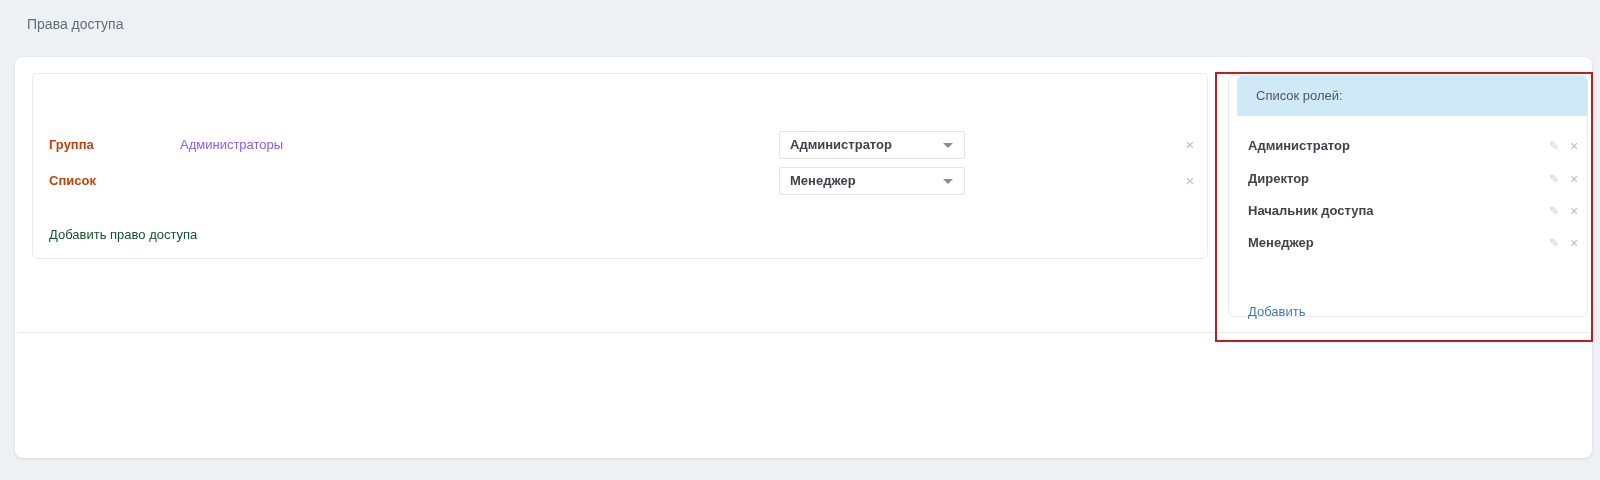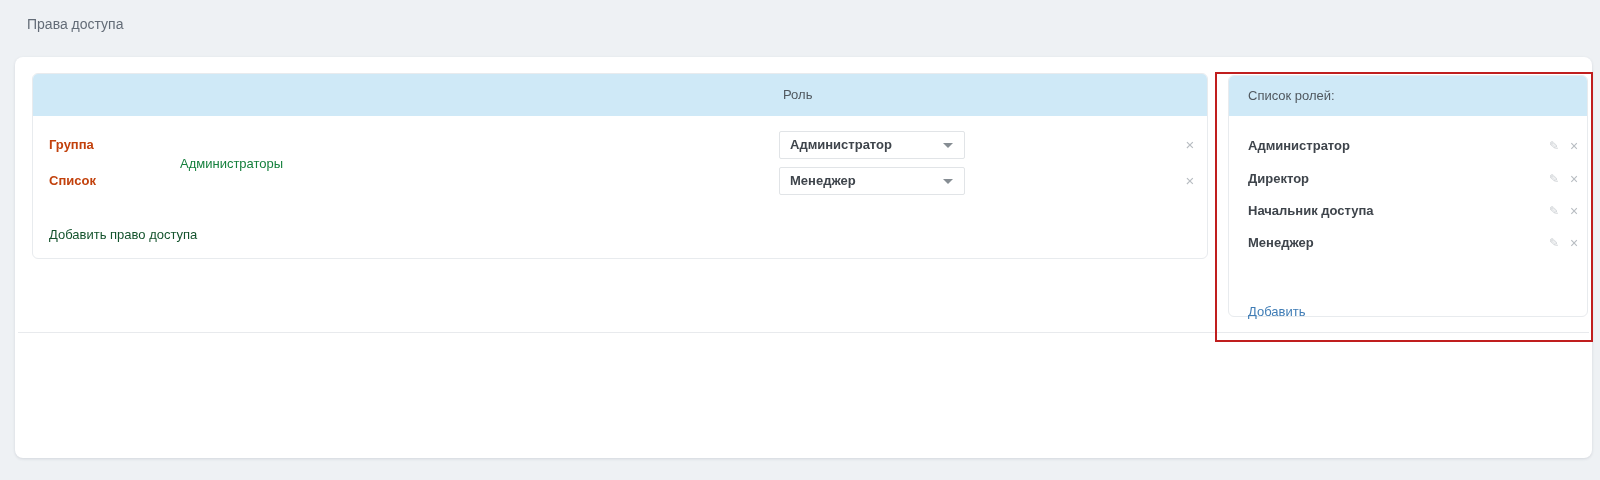--- a/index.html
+++ b/index.html
@@ -60,22 +60,21 @@
   .access-row.r0 { top: 57px; }
   .access-row.r1 { top: 93px; }
   .cell-type {
     position: absolute; left: 16px;
     line-height: 28px;
     font-weight: 700; color: #c2410c;
   }
   .cell-subject {
     position: absolute; left: 147px;
     line-height: 28px;
-    color: #15803d;
-    margin-top: 19px;
+    color: #8b5cf6;
   }
   .role-select {
     position: absolute;
     left: 746px; top: 0;
     width: 186px; height: 28px;
     background: #fff;
     border: 1px solid #e1e4e7;
     border-radius: 2px;
     cursor: pointer;
   }
@@ -121,21 +120,21 @@
   .roles-panel {
     position: absolute;
     left: 1213px; top: 18px;
     width: 360px; height: 242px;
     background: #ffffff;
     border: 1px solid #e8ebee;
     border-radius: 6px;
   }
   .roles-header {
     position: absolute;
-    left: 0; right: 0; top: 0;
+    left: 8px; right: 0; top: 0;
     height: 40px;
     background: #cfe9f7;
     border-radius: 5px 5px 0 0;
   }
   .roles-header .hdr-text {
     position: absolute; left: 19px; top: 0;
     line-height: 40px;
     color: #50585f;
   }
   .role-row {
@@ -178,23 +177,20 @@
   }
 </style>
 </head>
 <body>
 
 <div class="page-title">Права доступа</div>
 
 <div class="card">
 
   <div class="form-block">
-    <div class="band">
-      <div class="role-col-header">Роль</div>
-    </div>
 
     <div class="access-row r0">
       <span class="cell-type">Группа</span>
       <span class="cell-subject">Администраторы</span>
       <div class="role-select">
         <span class="sel-text">Администратор</span>
         <span class="caret"></span>
       </div>
       <span class="row-remove">×</span>
     </div>

